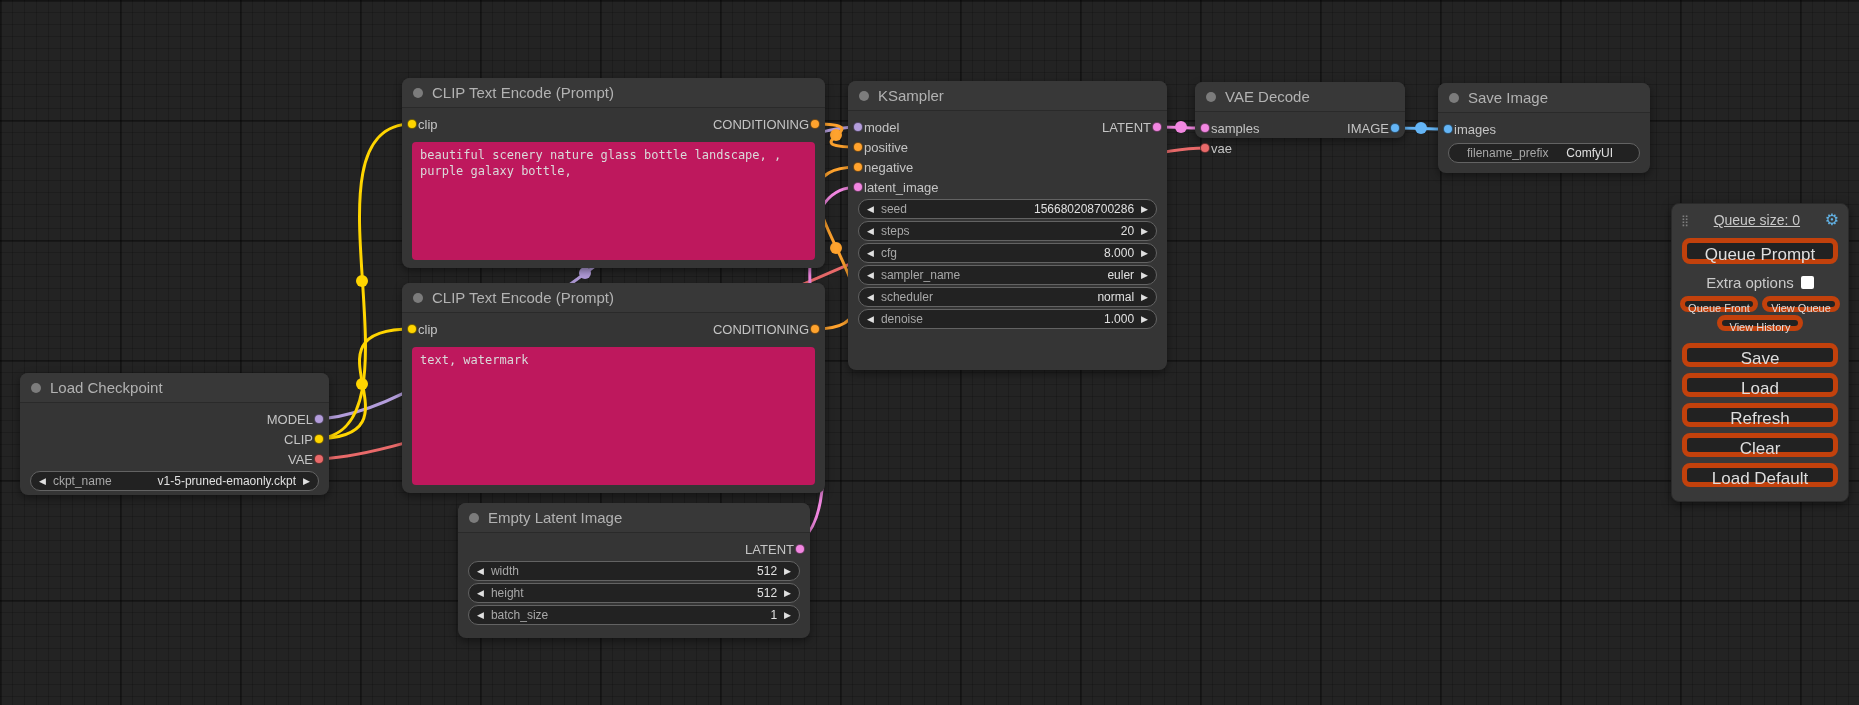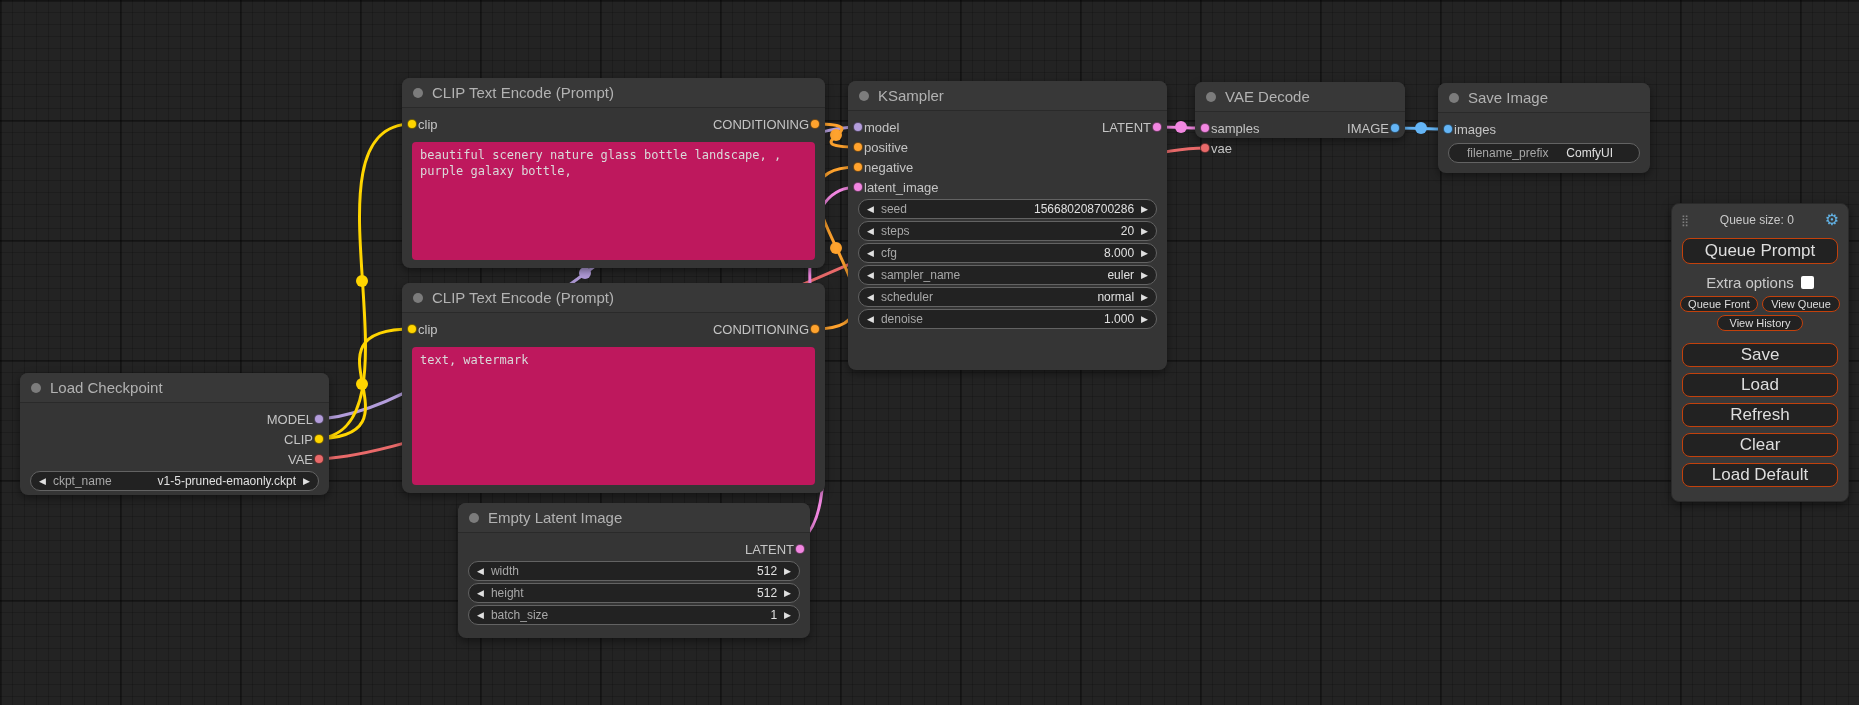--- a/index.html
+++ b/index.html
@@ -58,24 +58,24 @@
   }
 
   
   .panel{
     position:absolute;z-index:3;left:1671px;top:203px;width:178px;height:299px;
     background:#393939;border:1px solid #2a2a2a;border-radius:8px;
     box-shadow:0 3px 10px rgba(0,0,0,.5);box-sizing:border-box;color:#ccc;
   }
   .panel-header{display:flex;align-items:center;height:32px;padding:0 9px;}
   .drag-handle{color:#7f7f7f;font-size:11px;}
-  .panel-title{flex:1;text-align:center;font-size:12px;color:#c9c9c9;}
+  .panel-title{flex:1;text-align:center;font-size:14px;color:#c9c9c9;text-decoration:underline;}
   .gear{color:#62b2e4;font-size:16px;line-height:1;}
   .btn{
-    display:block;background:#222;border:1px solid #c2410c;border-radius:8px;color:#dedede;
+    display:block;background:#222;border:5px solid #c2410c;border-radius:8px;color:#dedede;
     text-align:center;box-sizing:border-box;cursor:pointer;
   }
   .btn-big{margin:6px 10px 0 10px;height:24px;font-size:17px;line-height:22px;}
   .btn-queue{margin:2px 10px;height:26px;font-size:17px;line-height:24px;}
   .extra-row{display:flex;align-items:center;justify-content:center;gap:7px;margin-top:9px;font-size:15px;color:#c9c9c9;height:18px;}
   .checkbox{width:13px;height:13px;background:#fff;border-radius:2px;}
   .pill-row{display:flex;gap:4px;margin:5px 8px 0 8px;}
   .btn-pill{flex:1;height:16px;font-size:11px;line-height:14px;border-radius:9px;}
   .pill-center{display:flex;justify-content:center;margin-top:3px;}
   .pill-center .btn-pill{flex:0 0 auto;width:86px;}

